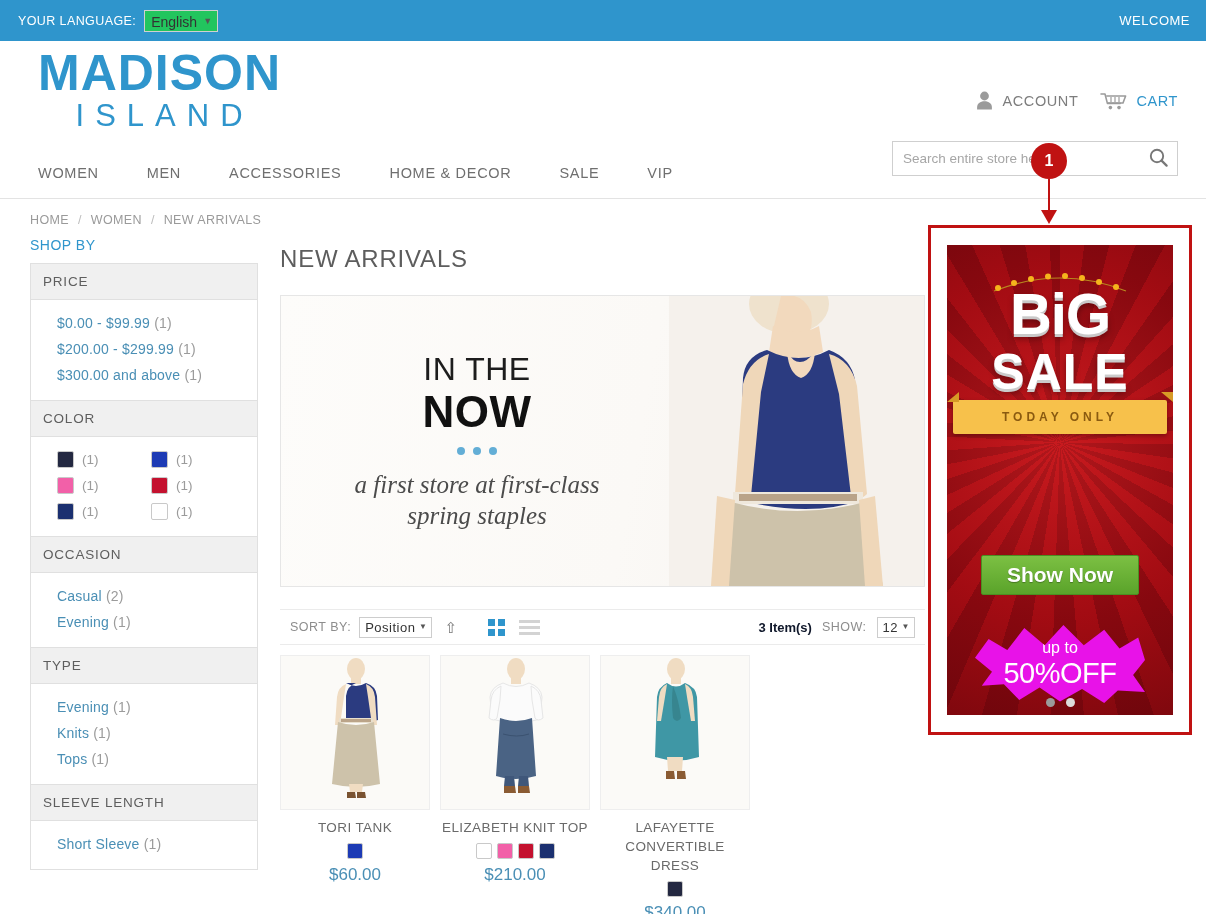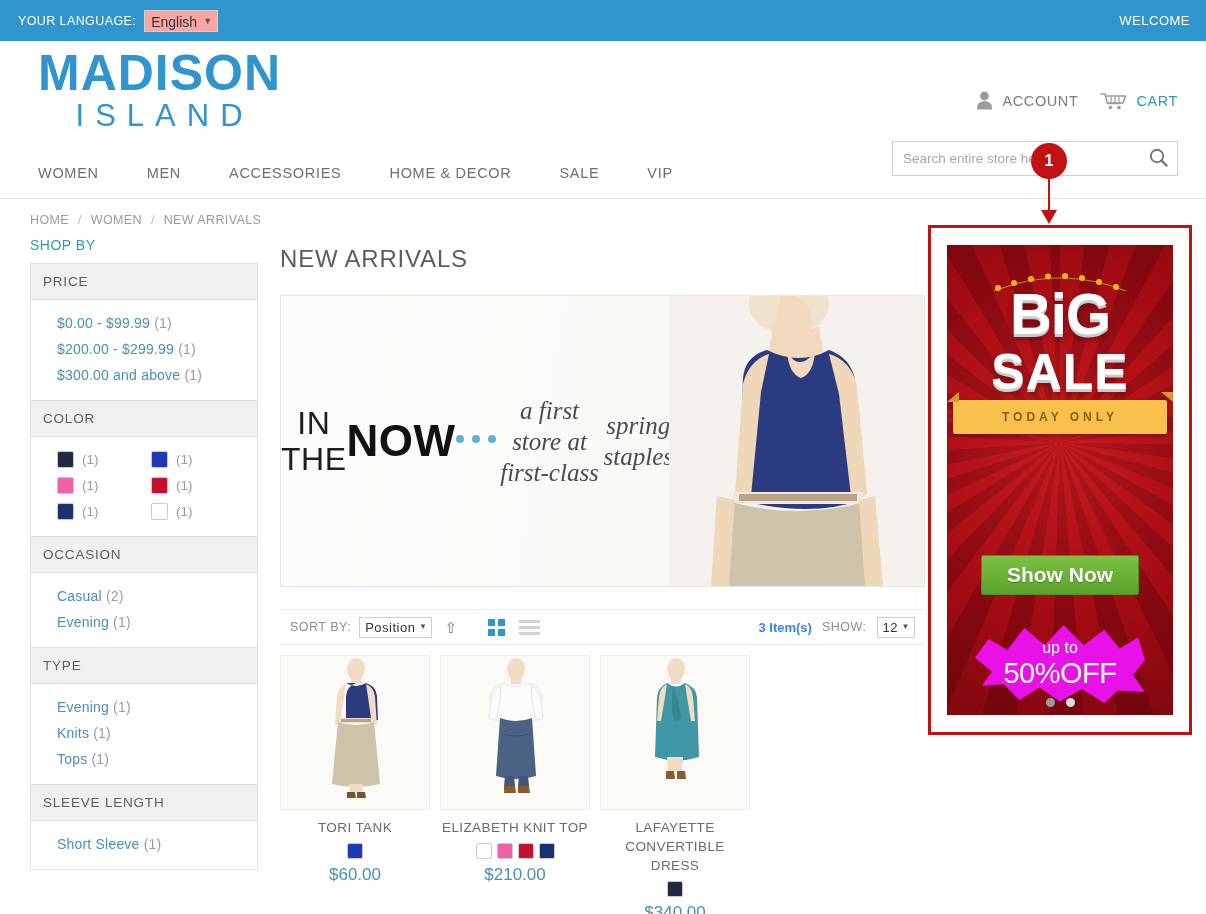--- a/index.html
+++ b/index.html
@@ -16,21 +16,21 @@
   .lang-bar {
     height: 41px; background: #2f95cc;
     display: flex; align-items: center; justify-content: space-between;
     padding: 0 16px 0 18px;
   }
   .lang-left { display: flex; align-items: center; gap: 8px; }
   .lang-label {
     color: #ffffff; font-size: 12.5px; letter-spacing: .4px; font-weight: 400;
   }
   .lang-select {
-    background: #fca5a5; border: 1px solid #d0d0d0;
+    background: #22c55e; border: 1px solid #d0d0d0;
     font-family: "Liberation Sans", sans-serif;
     font-size: 14px; color: #333; padding: 2px 20px 2px 6px;
     position: relative; height: 22px; line-height: 18px; display: inline-block;
   }
   .lang-select .caret {
     position: absolute; right: 5px; top: 50%; transform: translateY(-50%);
     font-size: 9px; color: #555;
   }
   .welcome { color: #ffffff; font-size: 13px; letter-spacing: .5px; }
 
@@ -130,21 +130,21 @@
   }
 
   
   .hero {
     position: relative; width: 645px; height: 292px;
     border: 1px solid #e6e6e6; overflow: hidden;
     background: linear-gradient(100deg,#fdfcfa 0%,#fbf9f6 55%,#f6f2ee 100%);
   }
   .hero-copy {
     position: absolute; left: 0; top: 0; width: 392px; height: 100%;
-    display: flex; align-items: center; justify-content: center;
+    display: flex; flex-direction: column; align-items: center; justify-content: center;
     text-align: center;
   }
   .hero-copy .h1 { font-size: 32px; color: #1d1d1d; letter-spacing: .5px; line-height: 36px; }
   .hero-copy .h2 { font-size: 44px; color: #111; font-weight: bold; letter-spacing: .5px; line-height: 50px; }
   .hero-dots { display: flex; gap: 8px; margin: 10px 0 14px 0; }
   .hero-dots i { width: 8px; height: 8px; border-radius: 50%; background: #63aed6; display:block; }
   .hero-copy .h3 {
     font-family: "Liberation Serif", serif; font-style: italic;
     font-size: 25px; color: #4b4b4b; line-height: 31px;
   }
@@ -164,21 +164,21 @@
     font-family: "Liberation Sans", sans-serif;
   }
   .mini-select .caret { position: absolute; right: 4px; top: 50%; transform: translateY(-50%); font-size: 8px; color: #555; }
   .sort-arrow { font-size: 15px; color: #777; padding: 0 4px; line-height: 1; }
   .vw { display: flex; align-items: center; gap: 14px; margin-left: 18px; }
   .grid-icon { display: grid; grid-template-columns: 7px 7px; grid-template-rows: 7px 7px; gap: 3px; }
   .grid-icon i { background: #2f95cc; display: block; }
   .list-icon { display: flex; flex-direction: column; gap: 3px; }
   .list-icon i { width: 21px; height: 3px; background: #d3d3d3; display: block; }
   .tb-right { margin-left: auto; display: flex; align-items: center; gap: 10px; }
-  .items-count { color: #3b82f6; font-weight: bold; font-size: 13px; letter-spacing: 0; }
+  .items-count { color: #0f172a; font-weight: bold; font-size: 13px; letter-spacing: 0; }
 
   
   .products { width: 645px; display: flex; gap: 10px; padding-top: 10px; }
   .pcard { width: 150px; text-align: center; }
   .pthumb { width: 150px; height: 155px; border: 1px solid #eee; background: #fbfaf8; overflow: hidden; position: relative; }
   .pname { font-size: 13.5px; color: #6a6a6a; letter-spacing: .4px; margin: 8px 0 0 0; line-height: 19px; }
   .pswatches { display: flex; justify-content: center; gap: 5px; margin: 6px 0 0 0; }
   .pswatches .sw { width: 16px; height: 16px; }
   .pprice { font-size: 17px; color: #4a8fb5; margin-top: 6px; }
 

